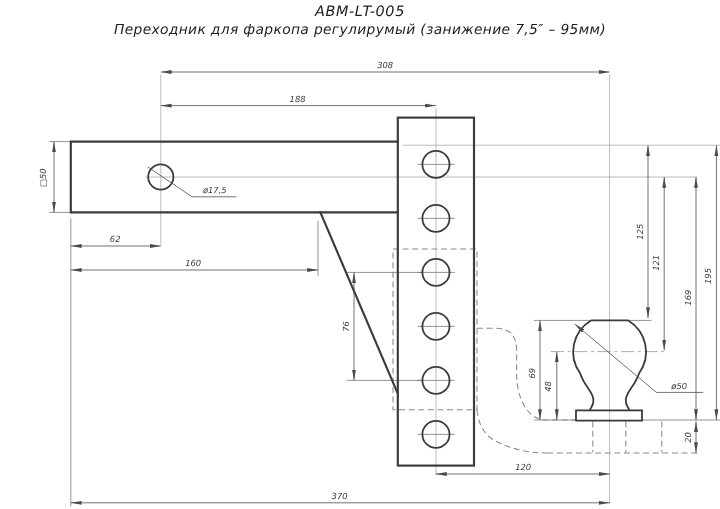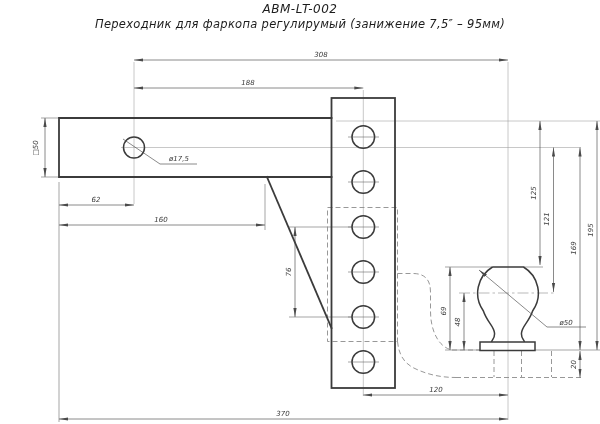--- a/index.html
+++ b/index.html
@@ -17,21 +17,21 @@
   .cl{stroke:#8c8c8c;stroke-width:.6;fill:none;stroke-dasharray:11 3 2.5 3;}
   .dim{stroke:#4a4a4a;stroke-width:.65;fill:none;}
   text.dt{font-family:"DejaVu Sans",sans-serif;font-style:italic;font-size:7px;fill:#3a3a3a;}
 </style>
 </head>
 <body>
 
 <div class="page">
 
   <div class="titleblock">
-    <div class="t1">ABM-LT-002</div>
+    <div class="t1">ABM-LT-005</div>
     <div class="t2">Переходник для фаркопа регулирумый (занижение 7,5″ – 95мм)</div>
   </div>
 
   <svg width="600" height="424" viewBox="0 0 600 424">
     <defs>
       <marker id="arrS" markerUnits="userSpaceOnUse" markerWidth="9" markerHeight="4" refX="0" refY="2" orient="auto">
         <path d="M0,2 L9,0.4 L9,3.6 Z" fill="#4a4a4a"></path>
       </marker>
       <marker id="arrE" markerUnits="userSpaceOnUse" markerWidth="9" markerHeight="4" refX="9" refY="2" orient="auto">
         <path d="M9,2 L0,0.4 L0,3.6 Z" fill="#4a4a4a"></path>

